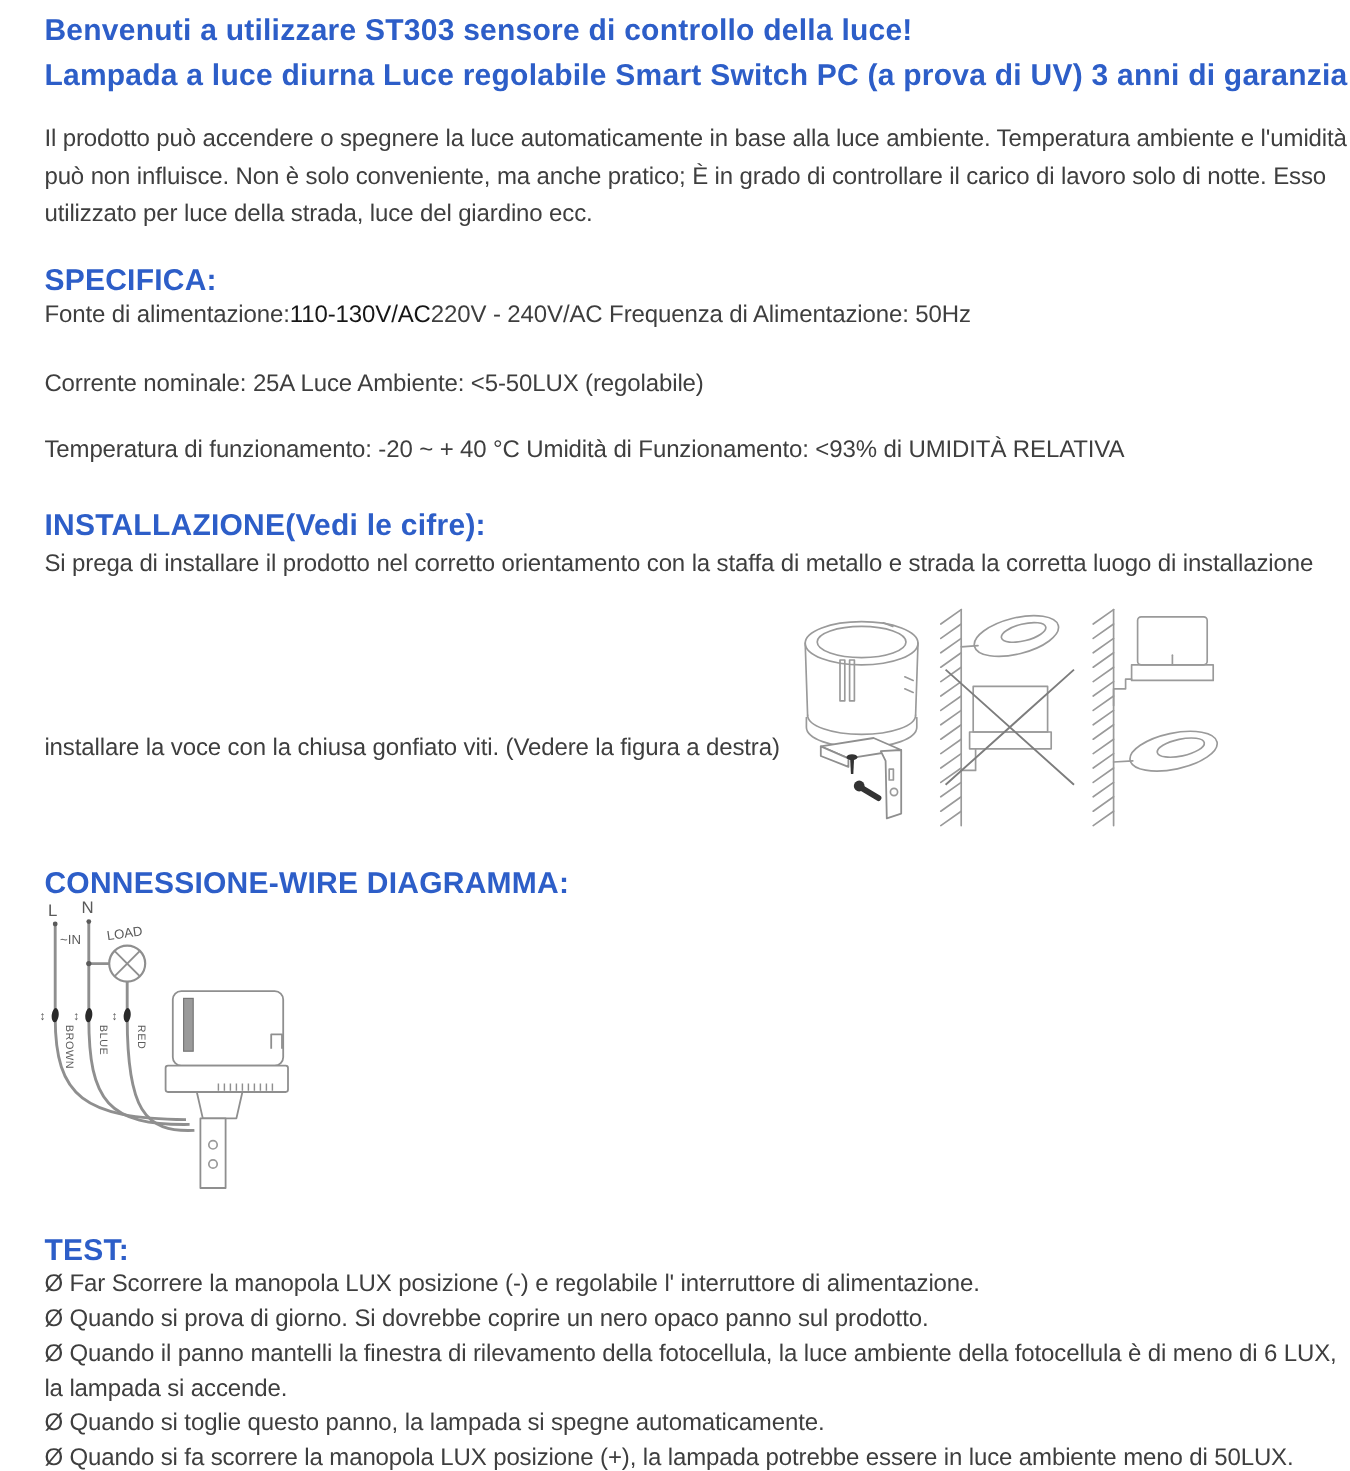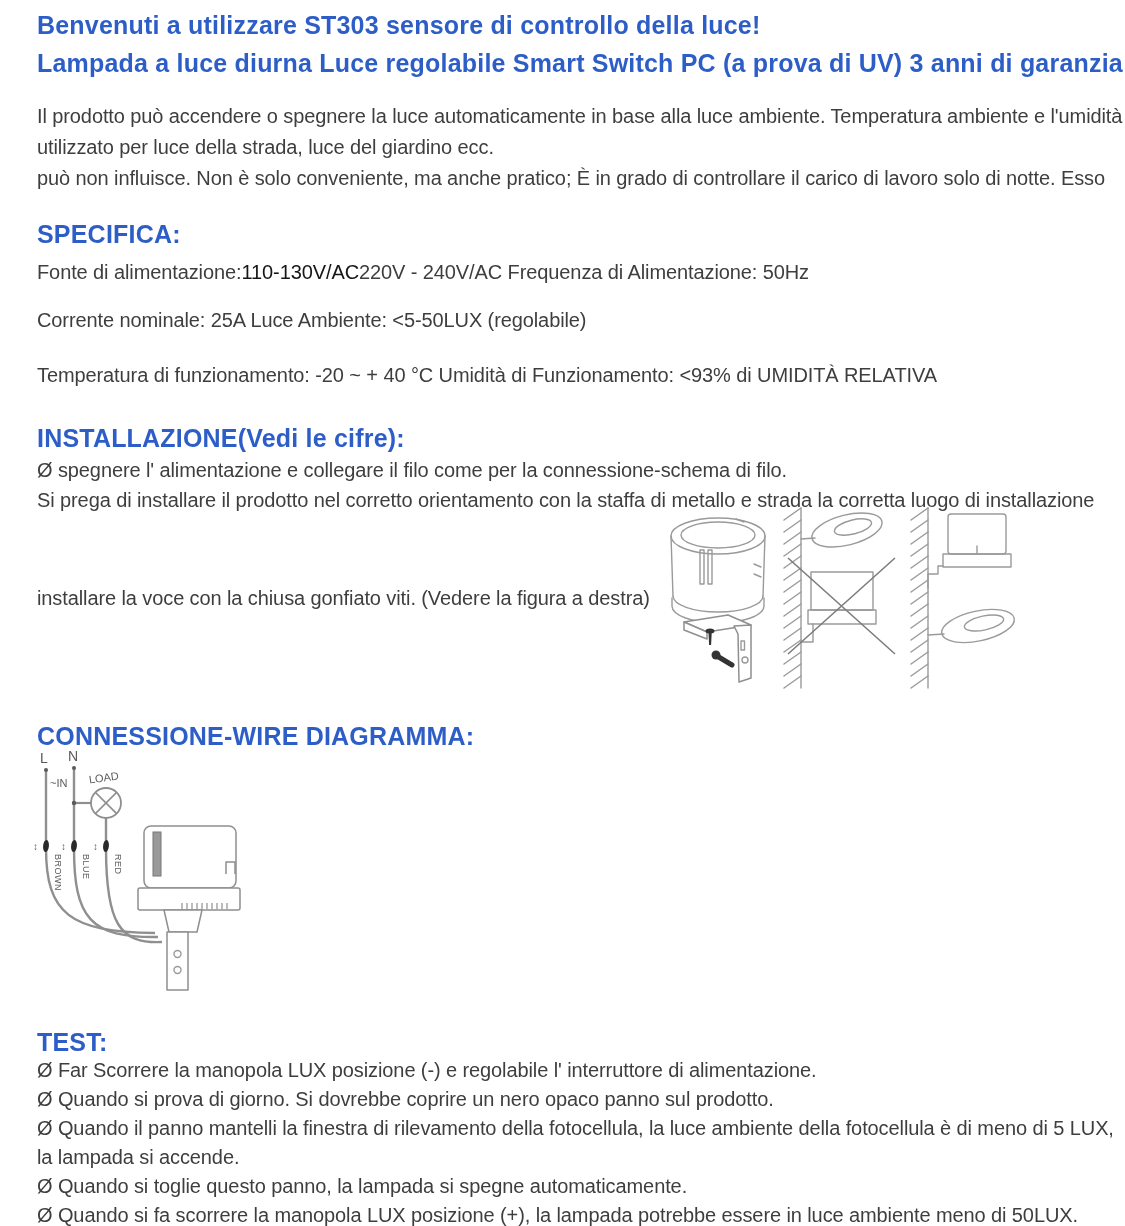--- a/index.html
+++ b/index.html
@@ -41,35 +41,34 @@
 
 <div>
 
   <div class="abs title-block heading">
     <div>Benvenuti a utilizzare ST303 sensore di controllo della luce!</div>
     <div>Lampada a luce diurna Luce regolabile Smart Switch PC (a prova di UV) 3 anni di garanzia</div>
   </div>
 
   <div class="abs intro bt">
     <div>Il prodotto può accendere o spegnere la luce automaticamente in base alla luce ambiente. Temperatura ambiente e l'umidità</div>
+    <div>può non influisce. Non è solo conveniente, ma anche pratico; È in grado di controllare il carico di lavoro solo di notte. Esso</div>
     <div>utilizzato per luce della strada, luce del giardino ecc.</div>
-    <div>può non influisce. Non è solo conveniente, ma anche pratico; È in grado di controllare il carico di lavoro solo di notte. Esso</div>
   </div>
 
   <div class="abs heading" style="top:220px">SPECIFICA:</div>
-  <p class="abs bt" style="top:261px"><span>Fonte di alimentazione:</span><span class="dark">110-130V/AC</span><span>220V - 240V/AC Frequenza di Alimentazione: 50Hz</span></p>
+  <p class="abs bt" style="top:251px"><span>Fonte di alimentazione:</span><span class="dark">110-130V/AC</span><span>220V - 240V/AC Frequenza di Alimentazione: 50Hz</span></p>
   <p class="abs bt" style="top:309px">Corrente nominale: 25A Luce Ambiente: &lt;5-50LUX (regolabile)</p>
   <p class="abs bt" style="top:364px">Temperatura di funzionamento: -20 ~ + 40 °C Umidità di Funzionamento: &lt;93% di UMIDITÀ RELATIVA</p>
 
   <div class="abs heading" style="top:424px">INSTALLAZIONE(Vedi le cifre):</div>
   <div class="abs install-lines bt">
-    <div>Ø spegnere l' alimentazione e collegare il filo come per la connessione-schema di filo.</div>
     <div>Si prega di installare il prodotto nel corretto orientamento con la staffa di metallo e strada la corretta luogo di installazione</div>
   </div>
-  <p class="abs bt" style="top:587px">installare la voce con la chiusa gonfiato viti. (Vedere la figura a destra)</p>
+  <p class="abs bt" style="top:612px">installare la voce con la chiusa gonfiato viti. (Vedere la figura a destra)</p>
 
   <svg style="left:648px; top:503px" width="400" height="192" viewBox="0 0 400 192">
 
     <g transform="translate(10,5)">
       <ellipse class="fig-stroke" cx="60" cy="28" rx="47" ry="18"></ellipse>
       <ellipse class="fig-stroke" cx="60" cy="27" rx="37" ry="13"></ellipse>
       <path class="fig-stroke" d="M13,28 L15,88 M107,28 L105,88"></path>
       <path class="fig-stroke" d="M15,88 a45,16 0 0 0 90,0"></path>
       <path class="fig-stroke" d="M14,90 l0,8 a46,17 0 0 0 92,0 l0,-8"></path>
       <rect class="fig-stroke" x="42" y="42" width="4" height="34"></rect>
@@ -170,19 +169,19 @@
       <rect class="fig-white" x="137" y="186" width="21" height="58"></rect>
       <circle class="fig-stroke" cx="147.5" cy="208" r="3.5"></circle>
       <circle class="fig-stroke" cx="147.5" cy="224" r="3.5"></circle>
     </g>
   </svg>
 
   <div class="abs heading" style="top:1028px">TEST:</div>
   <div class="abs test-lines bt">
     <div>Ø Far Scorrere la manopola LUX posizione (-) e regolabile l' interruttore di alimentazione.</div>
     <div>Ø Quando si prova di giorno. Si dovrebbe coprire un nero opaco panno sul prodotto.</div>
-    <div>Ø Quando il panno mantelli la finestra di rilevamento della fotocellula, la luce ambiente della fotocellula è di meno di 5 LUX,</div>
+    <div>Ø Quando il panno mantelli la finestra di rilevamento della fotocellula, la luce ambiente della fotocellula è di meno di 6 LUX,</div>
     <div>la lampada si accende.</div>
     <div>Ø Quando si toglie questo panno, la lampada si spegne automaticamente.</div>
     <div>Ø Quando si fa scorrere la manopola LUX posizione (+), la lampada potrebbe essere in luce ambiente meno di 50LUX.</div>
   </div>
 
 </div>
 
 </body></html>

